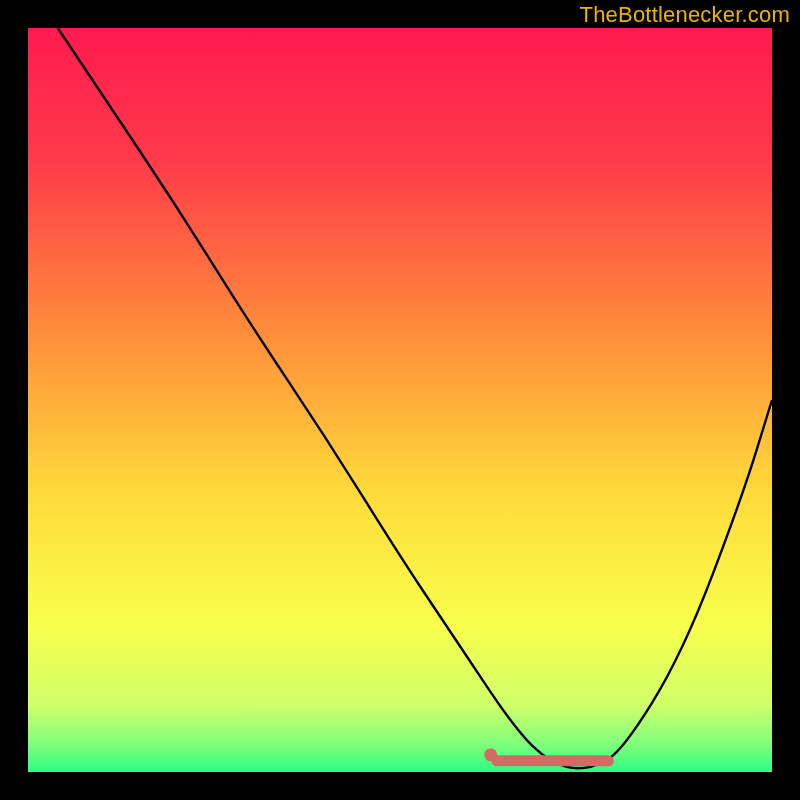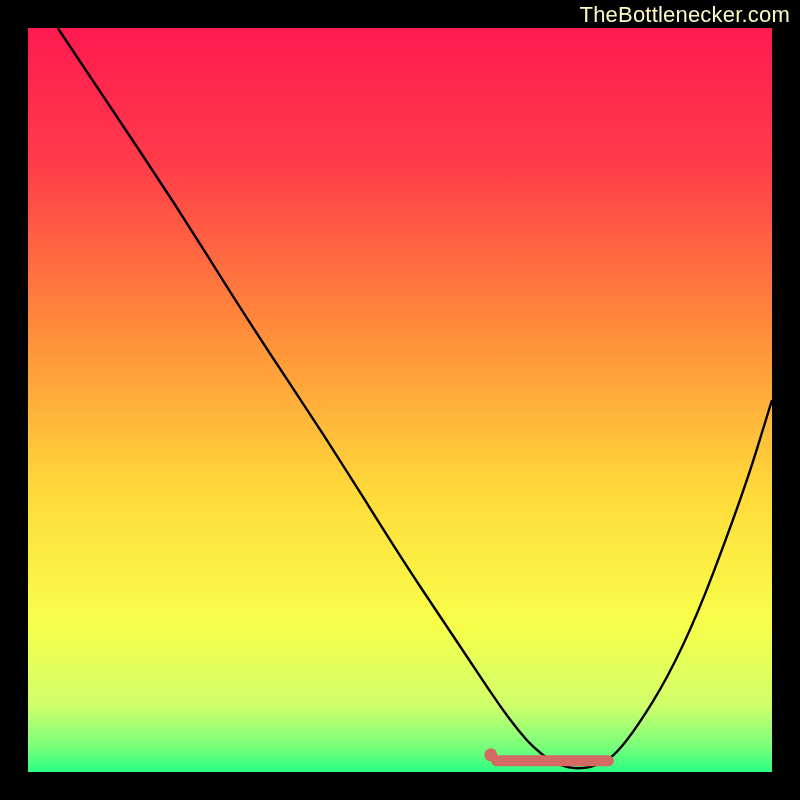--- a/index.html
+++ b/index.html
@@ -15,21 +15,21 @@
     width: 800px;
     height: 800px;
     background: #000;
   }
   .watermark {
     position: absolute;
     top: 2px;
     right: 10px;
     font-family: Arial, Helvetica, sans-serif;
     font-size: 22px;
-    color: #fef9c3;
+    color: #eab308;
     letter-spacing: 0.2px;
     z-index: 10;
   }
   svg {
     display: block;
   }
 </style>
 </head>
 <body>
 

